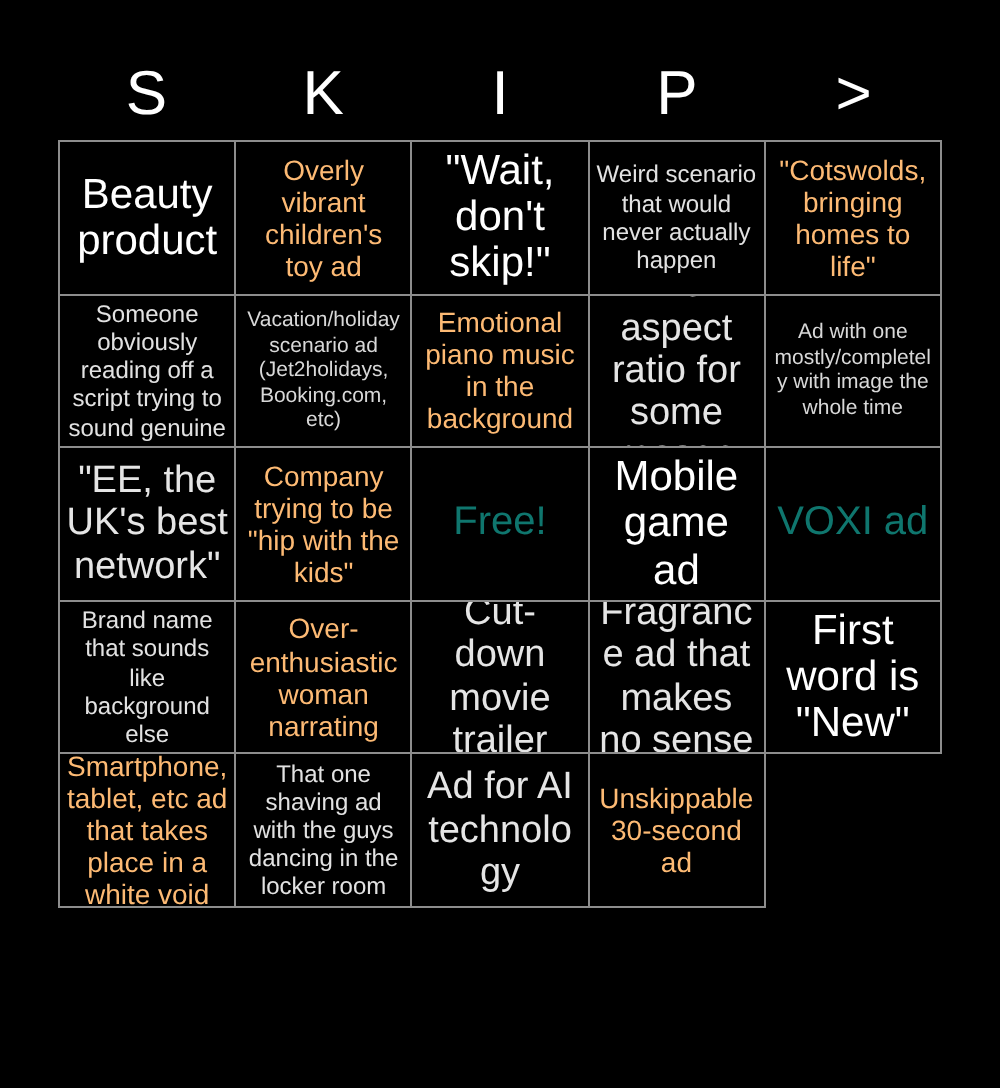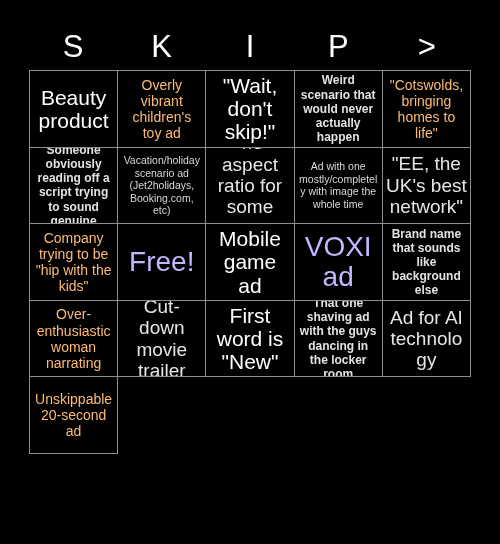--- a/index.html
+++ b/index.html
@@ -71,25 +71,25 @@
   }
   .cell-text {
     display: block;
     width: 100%;
     color: #f2f2f2;
     line-height: 1.14;
     word-wrap: break-word;
     user-select: none;
   }
   
-  .sz-xxl .cell-text { font-size: 28px; color: #c4b5fd; line-height: 1.08; }
+  .sz-xxl .cell-text { font-size: 20px; color: #0f766e; line-height: 1.08; }
   .sz-xl  .cell-text { font-size: 21px; color: #ffffff; line-height: 1.10; }
   .sz-lg  .cell-text { font-size: 19px; color: #e5e5e5; line-height: 1.12; }
   .sz-md  .cell-text { font-size: 14px; color: #fdba74; line-height: 1.15; }
-  .sz-sm  .cell-text { font-size: 12px; color: #e2e2e2; line-height: 1.18; font-weight: bold; }
+  .sz-sm  .cell-text { font-size: 12px; color: #e2e2e2; line-height: 1.18; }
   .sz-xs  .cell-text { font-size: 10.5px; color: #d8d8d8; line-height: 1.20; }
 </style>
 </head>
 <body>
 
 <div id="bingo-card">
 
   <div id="header-row">
       <div class="header-letter">S</div>
       <div class="header-letter">K</div>
@@ -113,20 +113,23 @@
       </div>
       <div class="cell sz-md">
         <span class="cell-text">"Cotswolds, bringing homes to life"</span>
       </div>
       <div class="cell sz-sm">
         <span class="cell-text">Someone obviously reading off a script trying to sound genuine</span>
       </div>
       <div class="cell sz-xs">
         <span class="cell-text">Vacation/holiday scenario ad (Jet2holidays, Booking.com, etc)</span>
       </div>
+      <div class="cell sz-md">
+        <span class="cell-text">Emotional piano music in the background</span>
+      </div>
       <div class="cell sz-lg">
         <span class="cell-text">4:3 aspect ratio for some reason</span>
       </div>
       <div class="cell sz-xs">
         <span class="cell-text">Ad with one mostly/completely with image the whole time</span>
       </div>
       <div class="cell sz-lg">
         <span class="cell-text">"EE, the UK's best network"</span>
       </div>
       <div class="cell sz-md">
@@ -143,27 +146,33 @@
       </div>
       <div class="cell sz-sm">
         <span class="cell-text">Brand name that sounds like background else</span>
       </div>
       <div class="cell sz-md">
         <span class="cell-text">Over-enthusiastic woman narrating</span>
       </div>
       <div class="cell sz-lg">
         <span class="cell-text">Cut-down movie trailer</span>
       </div>
+      <div class="cell sz-lg">
+        <span class="cell-text">Fragrance ad that makes no sense</span>
+      </div>
       <div class="cell sz-xl">
         <span class="cell-text">First word is "New"</span>
+      </div>
+      <div class="cell sz-md">
+        <span class="cell-text">Smartphone, tablet, etc ad that takes place in a white void</span>
       </div>
       <div class="cell sz-sm">
         <span class="cell-text">That one shaving ad with the guys dancing in the locker room</span>
       </div>
       <div class="cell sz-lg">
         <span class="cell-text">Ad for AI technology</span>
       </div>
       <div class="cell sz-md">
-        <span class="cell-text">Unskippable 20-second ad</span>
+        <span class="cell-text">Unskippable 30-second ad</span>
       </div>
     </div>
 
 </div>
 
 </body></html>

